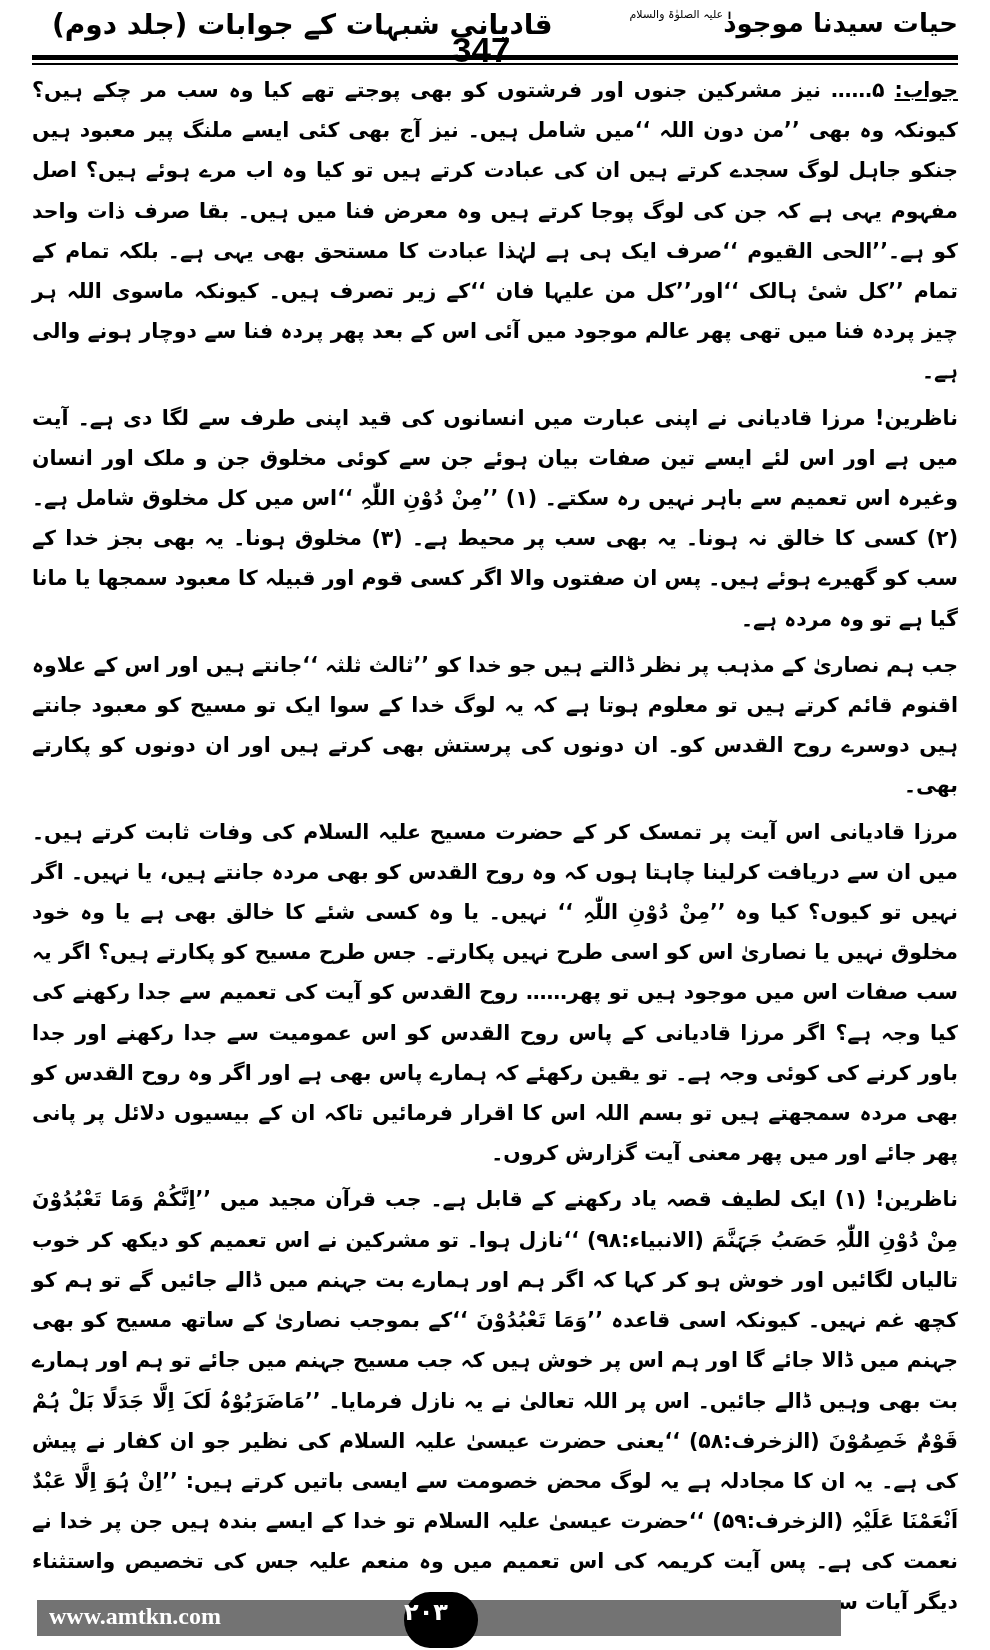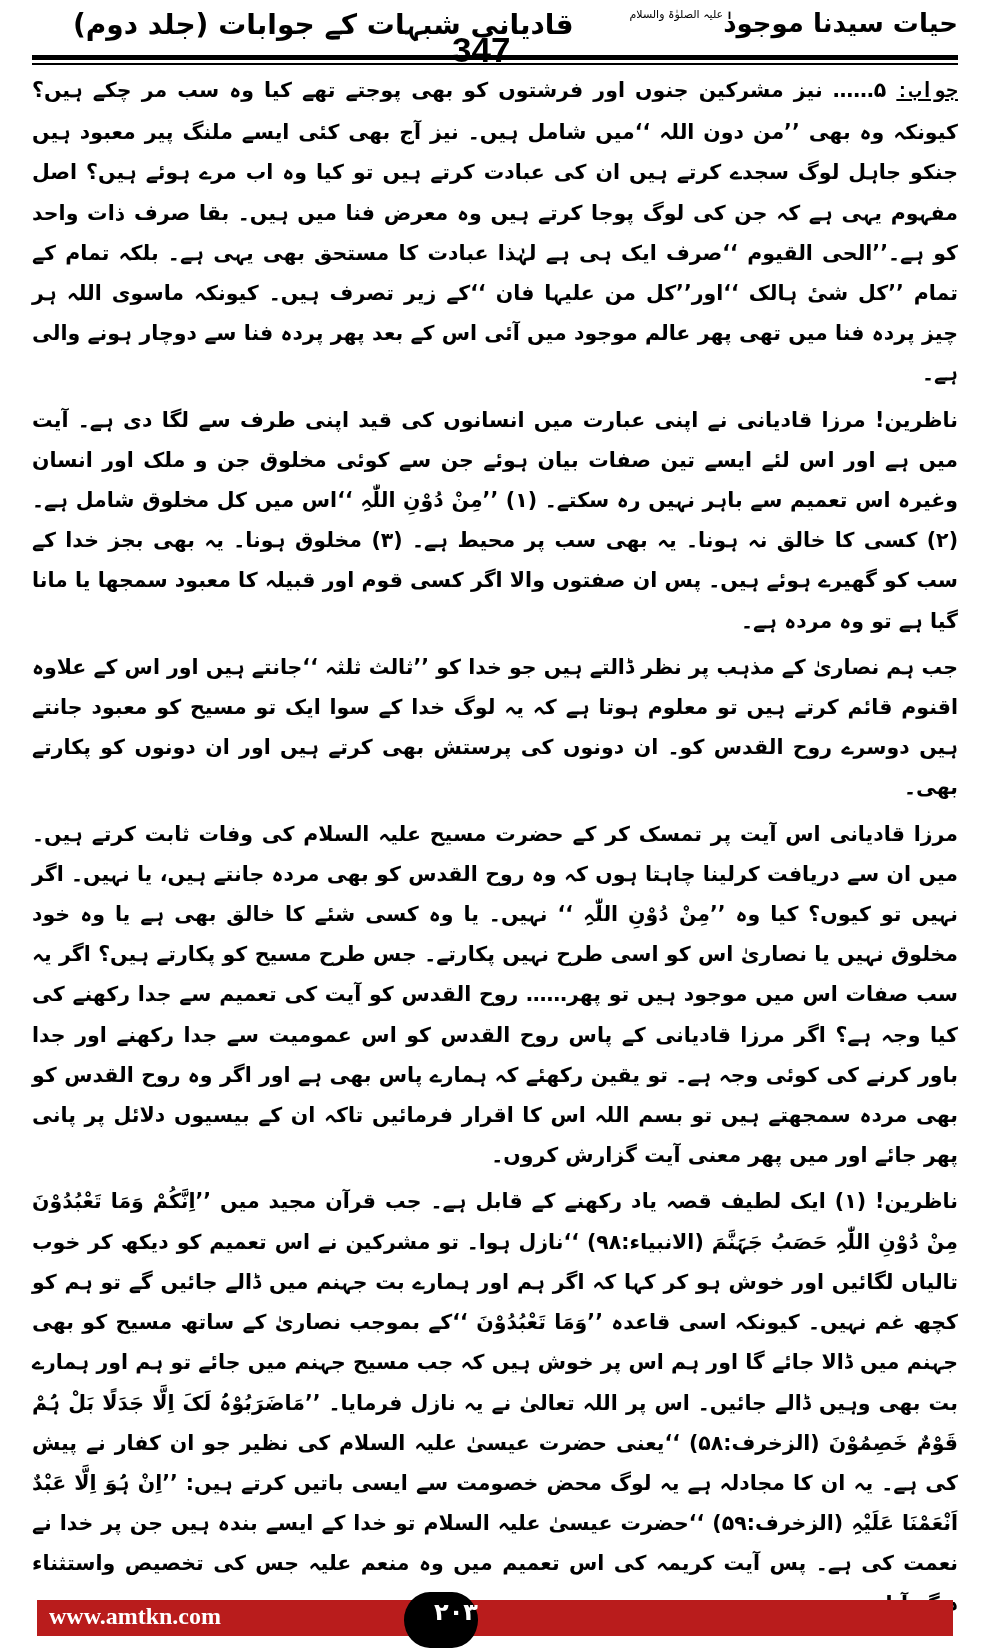--- a/index.html
+++ b/index.html
@@ -3,38 +3,38 @@
 <meta charset="utf-8">
 <style>
   html, body { margin: 0; padding: 0; background: #ffffff; }
   body { width: 990px; height: 1650px; position: relative; overflow: hidden; color: #000; }
   .page { position: absolute; left: 32px; top: 0; width: 926px; height: 1650px; }
 
   
   .header { position: absolute; top: 8px; left: 0; width: 926px; height: 42px; direction: rtl; }
   .header .book { position: absolute; right: 0; top: 0; font-family: "DejaVu Sans", sans-serif; font-size: 26px; font-weight: bold; direction: rtl; white-space: nowrap; }
   .header .pagenum { position: absolute; left: 420px; top: -2px; font-family: "Liberation Sans", sans-serif; font-size: 35px; font-weight: bold; direction: ltr; margin-top: 24px; }
-  .header .title { position: absolute; left: 20px; top: 0; font-family: "DejaVu Sans", sans-serif; font-size: 28px; font-weight: bold; direction: rtl; white-space: nowrap; letter-spacing: 1px; margin-left: 21px; }
+  .header .title { position: absolute; left: 20px; top: 0; font-family: "DejaVu Sans", sans-serif; font-size: 28px; font-weight: bold; direction: rtl; white-space: nowrap; letter-spacing: 1px; }
   .header .honorific { font-size: 11px; font-weight: normal; vertical-align: top; text-align: right; }
   .rule-thick { position: absolute; top: 55px; left: 0; width: 926px; height: 5px; background: #000; }
   .rule-thin { position: absolute; top: 63px; left: 0; width: 926px; height: 2px; background: #000; }
 
   
   .content { position: absolute; top: 70px; left: 0; width: 926px; direction: rtl; text-align: justify;
              font-family: "DejaVu Sans", sans-serif; font-size: 20.5px; line-height: 40.2px; font-weight: bold; }
   .content p { margin: 0 0 6px 0; text-align-last: right; }
-  .content .label { text-decoration: underline; font-family: Liberation Mono, monospace; }
+  .content .label { text-decoration: underline; }
 
   
-  .footer { position: absolute; top: 1600px; left: 5px; width: 916px; height: 36px; background: #b91c1c; color: #fff;
+  .footer { position: absolute; top: 1600px; left: 5px; width: 804px; height: 36px; background: #737373; color: #fff;
             font-family: "Liberation Serif", serif; font-size: 24px; font-weight: bold; }
   .footer .left { position: absolute; left: 12px; top: 3px; }
   .footer .right { position: absolute; right: 10px; top: 3px; }
   .footer .badge { position: absolute; left: 367px; top: -8px; width: 74px; height: 56px; background: #000; border-radius: 37px / 40px;
-                   color: #fff; text-align: right; font-family: "DejaVu Sans", sans-serif; font-size: 24px; line-height: 40px; }
+                   color: #fff; text-align: left; font-family: "DejaVu Sans", sans-serif; font-size: 24px; line-height: 40px; }
 </style>
 </head>
 <body>
 
 <div class="page">
 
   <div class="header">
     <div class="book">
       <span>حیات سیدنا موجودٰ</span><span class="honorific">علیہ الصلوٰۃ والسلام</span>
     </div>

